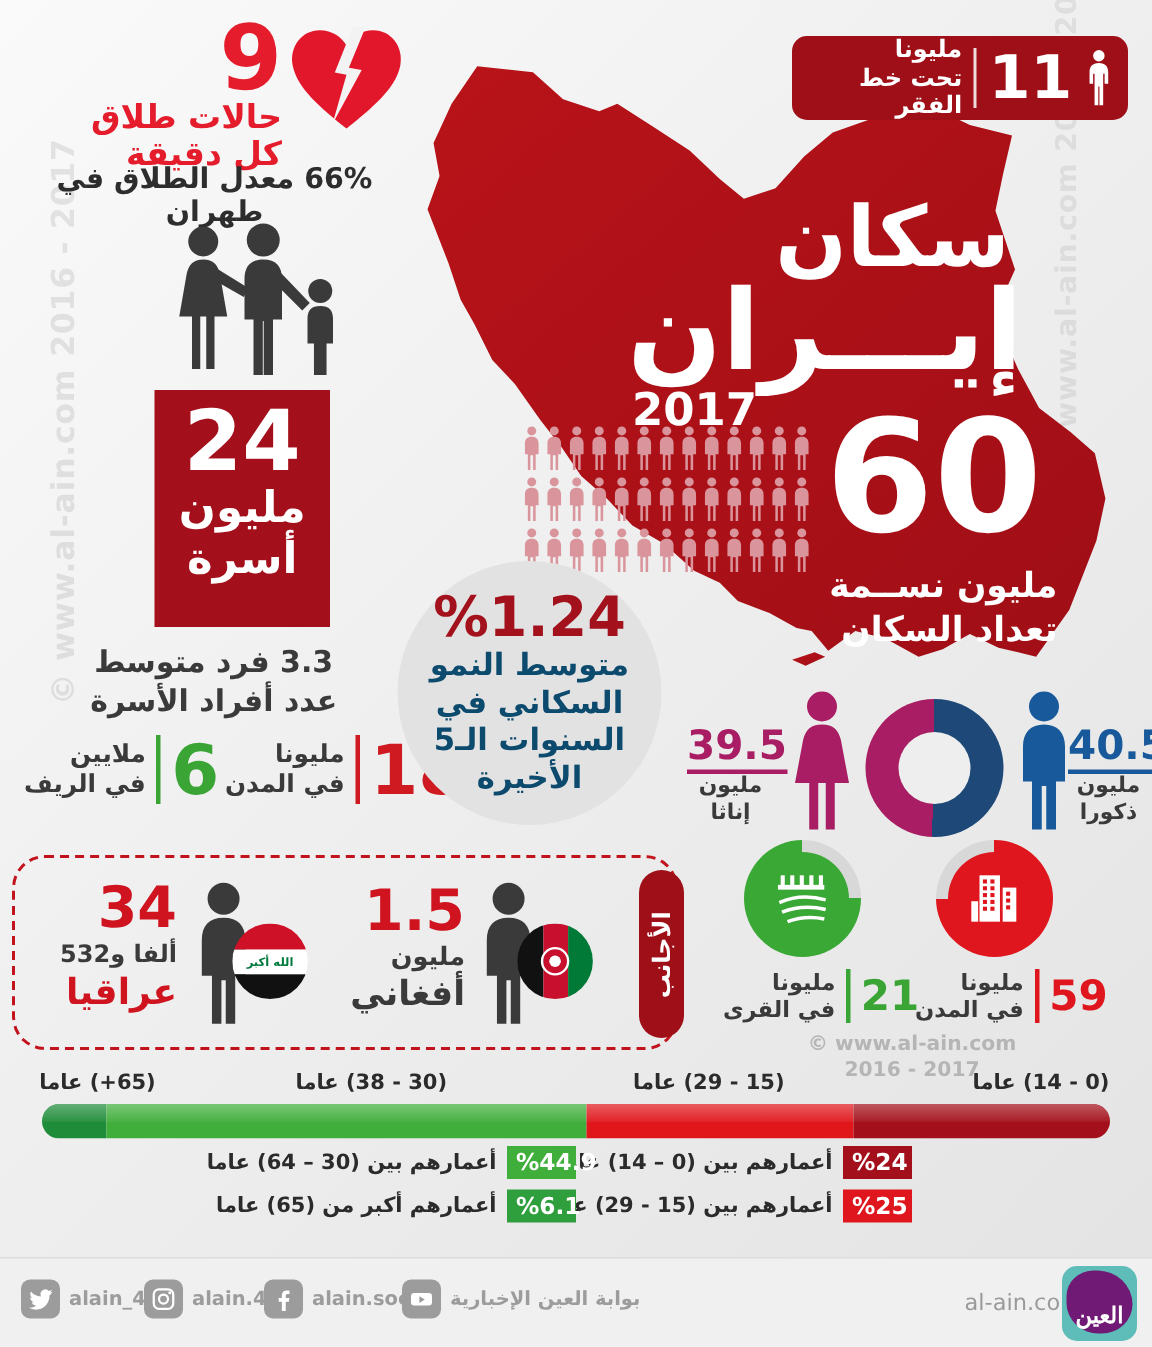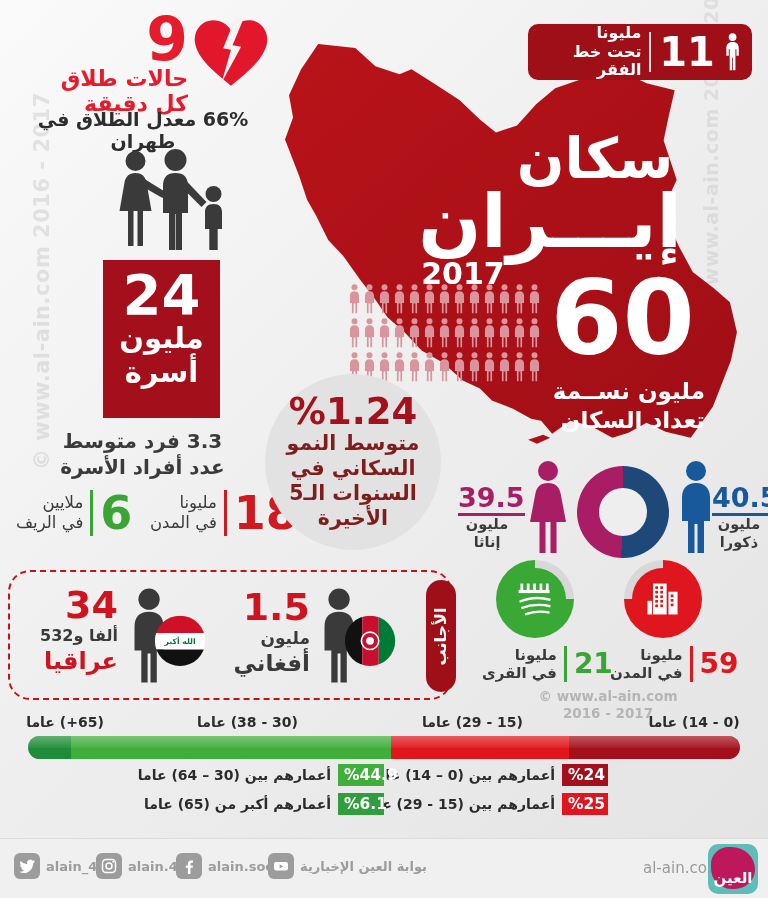--- a/index.html
+++ b/index.html
@@ -38,31 +38,31 @@
   .crowd-row svg { fill:#d9959b; }
 
   
   #families-box { left:103px; top:260px; width:117px; height:158px; background:#a30f1a; color:#fff;
                   display:flex; flex-direction:column; align-items:center; padding-top:8px; }
   #families-number { font-size:56px; line-height:.95; font-weight:700; }
   .families-line { font-size:29px; font-weight:700; line-height:1.18; }
   #family-avg { left:45px; top:428px; width:195px; text-align:center; font-size:20px; color:#3a3a3a; font-weight:700; line-height:1.3; }
   .stat-row { display:flex; flex-direction:row-reverse; align-items:center; gap:7px; }
   .stat-num { font-size:46px; font-weight:700; line-height:1; }
-  .stat-col { text-align:right; direction:rtl; font-size:16.5px; color:#3a3a3a; font-weight:400; line-height:1.2; }
+  .stat-col { text-align:right; direction:rtl; font-size:16.5px; color:#3a3a3a; font-weight:700; line-height:1.2; }
   .sdiv { width:3px; align-self:stretch; }
   #stat18 { left:150px; top:490px; } #stat6 { left:16px; top:490px; }
   .red-t { color:#cf1a21; } .green-t { color:#3aa435; }
   .bg-red { background:#cf1a21; } .bg-green { background:#3aa435; }
 
   
   #growth-circle { left:265px; top:374px; width:176px; height:176px; border-radius:50%; background:#e2e2e2;
                    display:flex; flex-direction:column; align-items:center; justify-content:center; text-align:right; }
   #growth-percent { font-size:37px; color:#a2111c; font-weight:700; line-height:1.05; }
-  .growth-line { font-size:20.5px; color:#7f1d1d; font-weight:700; line-height:1.22; }
+  .growth-line { font-size:20.5px; color:#0c4a6e; font-weight:700; line-height:1.22; }
 
   
   .gstat { width:58px; text-align:center; }
   .gnum { font-size:27px; font-weight:700; border-bottom:3px solid; padding-bottom:1px; display:inline-block; line-height:1.05; }
   .glabel { font-size:14.5px; color:#3a3a3a; font-weight:700; line-height:1.2; }
   #female-stat { left:458px; top:484px; } #male-stat { left:712px; top:484px; width:54px; }
   .mag { color:#a81d63; border-color:#a81d63; } .blu { color:#17599a; border-color:#17599a; }
   #female-icon { left:524px; top:460px; } #male-icon { left:674px; top:460px; }
   #donut-chart { left:577px; top:466px; width:92px; height:92px; border-radius:50%;
                  display:flex; align-items:center; justify-content:center; }
@@ -110,22 +110,22 @@
   #legend-2 { left:160px; top:764px; width:224px; } #legend-3 { left:160px; top:793px; width:224px; }
   .lb-darkred { background:#a30f1a; } .lb-red { background:#df161d; } .lb-green { background:#3fae3a; } .lb-dgreen { background:#2f9e3c; }
 
   
   #footer { left:0; top:838px; width:768px; height:60px; background:#f0f0f0; border-top:1px solid #dcdcdc; }
   .soc-tile { position:absolute; top:14px; width:26px; height:26px; background:#9c9c9c; border-radius:6px;
               display:flex; align-items:center; justify-content:center; }
   .soc-label { position:absolute; top:20px; font-size:13px; color:#9c9c9c; font-weight:700; }
   #site-link { left:643px; top:20px; font-size:15px; color:#9a9a9a; position:absolute; }
   #alain-logo { position:absolute; left:708px; top:5px; width:50px; height:50px; background:#5fbdb9; border-radius:10px; }
-  #alain-logo-blob { position:absolute; inset:3px 3px 5px 3px; background:#be185d; border-radius:42% 55% 48% 50%;
-                     display:flex; align-items:flex-end; justify-content:center; color:#fff; font-size:15px; font-weight:700; padding-bottom:2px; }
+  #alain-logo-blob { position:absolute; inset:3px 3px 5px 3px; background:#701a75; border-radius:42% 55% 48% 50%;
+                     display:flex; align-items:flex-end; justify-content:center; color:#fff; font-size:15px; font-weight:700; padding-bottom:2px;font-family:Liberation Serif, serif; }
 
   #watermark-left  { left:30px; top:470px; transform:rotate(-90deg); transform-origin:left top; font-size:21px; }
   #watermark-right { left:700px; top:312px; transform:rotate(-90deg); transform-origin:left top; font-size:19px; color:rgba(110,110,110,.13); }
 </style>
 </head>
 <body>
 
 <div id="stage">
 
   <div class="abs wm" id="watermark-left">© www.al-ain.com 2016 - 2017</div>

